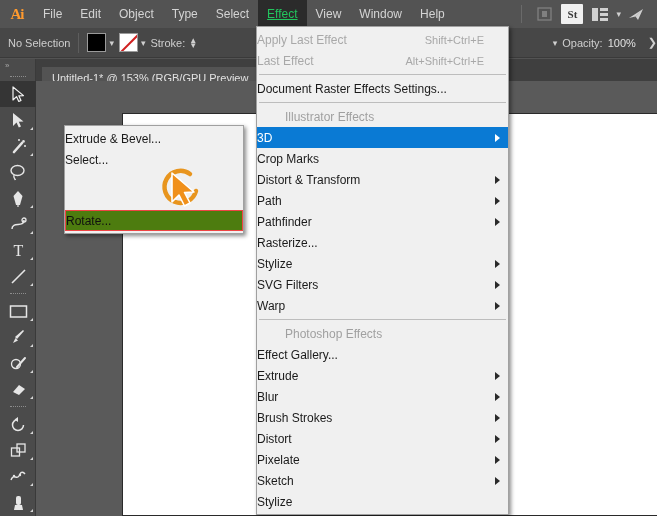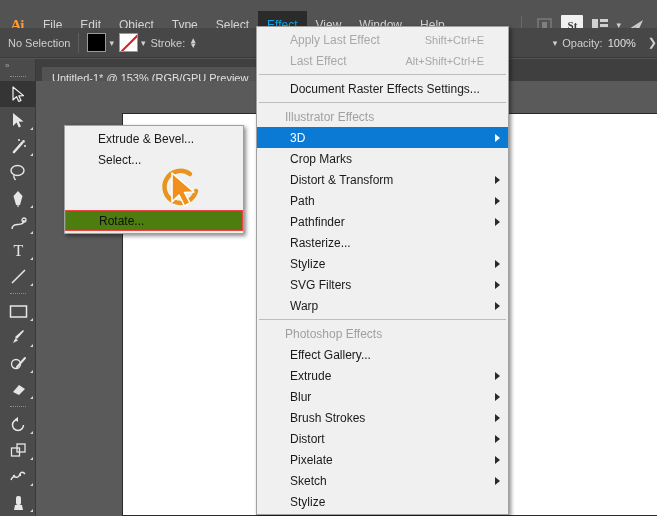--- a/index.html
+++ b/index.html
@@ -6,36 +6,36 @@
   html, body {
     width: 657px; height: 516px;
     overflow: hidden;
     background: #535353;
     font-family: "Liberation Sans", sans-serif;
   }
   #app { position: relative; width: 657px; height: 516px; }
 
   
   .menubar {
-    position: absolute; left: 0; top: 11px; width: 657px; height: 28px;
+    position: absolute; left: 0; top: 0; width: 657px; height: 28px;
     background: #535353;
     display: flex; align-items: center;
   }
   .ai-logo {
     width: 34px; height: 28px;
     display: flex; align-items: center; justify-content: center;
     color: #ff9a2e; font-weight: bold; font-size: 15px;
     font-family: "Liberation Serif", serif;
     letter-spacing: -1px;
   }
   .menu-item {
     padding: 0 9px; height: 28px; line-height: 28px;
     font-size: 12px; color: #d4d4d4; cursor: default; white-space: nowrap;
   }
-  .menu-item.active { background: #2b2b2b; color: #0ea5e9; text-decoration: underline; }
+  .menu-item.active { background: #2b2b2b; color: #22c55e; text-decoration: underline; }
   .mb-spacer { flex: 1; }
   .mb-right { display: flex; align-items: center; height: 28px; padding-right: 6px; }
   .mb-sep { width: 1px; height: 18px; background: #6a6a6a; margin: 0 7px; }
   .icon-btn {
     width: 26px; height: 22px; display: flex; align-items: center; justify-content: center;
     margin: 0 2px;
   }
   .icon-btn.boxed { background: #f0f0f0; color: #3a3a3a; width: 22px; height: 20px;
     font-size: 11px; font-weight: bold; border-radius: 1px; font-family: "Liberation Serif", serif;}
   .chev { color: #d0d0d0; font-size: 9px; margin-left: 1px; }
@@ -120,21 +120,21 @@
     border: 1px solid #a0a0a0;
     box-shadow: 2px 2px 4px rgba(0,0,0,0.45);
     font-size: 12px; color: #1a1a1a;
     padding: 2px 0;
   }
   #effect-menu { left: 256px; top: 26px; width: 253px; }
   #submenu-3d { left: 64px; top: 125px; width: 180px; }
 
   .mrow {
     position: relative; height: 21px; display: flex; align-items: center;
-    padding-left: 33px; padding-right: 22px; white-space: nowrap;
+    padding-right: 22px; white-space: nowrap;
   }
   .mrow .shortcut {
     position: absolute; right: 24px; font-size: 11px;
   }
   .mrow.disabled { color: #a8a8a8; }
   .mrow.disabled .shortcut { color: #a8a8a8; }
   .mrow.header { color: #a0a0a0; padding-left: 28px; }
   .mrow.hl-strong { background: #0a7ad4; color: #ffffff; }
   .mrow.hl-soft { background: #4d7c0f; color: #101010; border: 1px solid #ef4444; height: 21px; margin-top: 40px; }
   .mrow .arrow {

